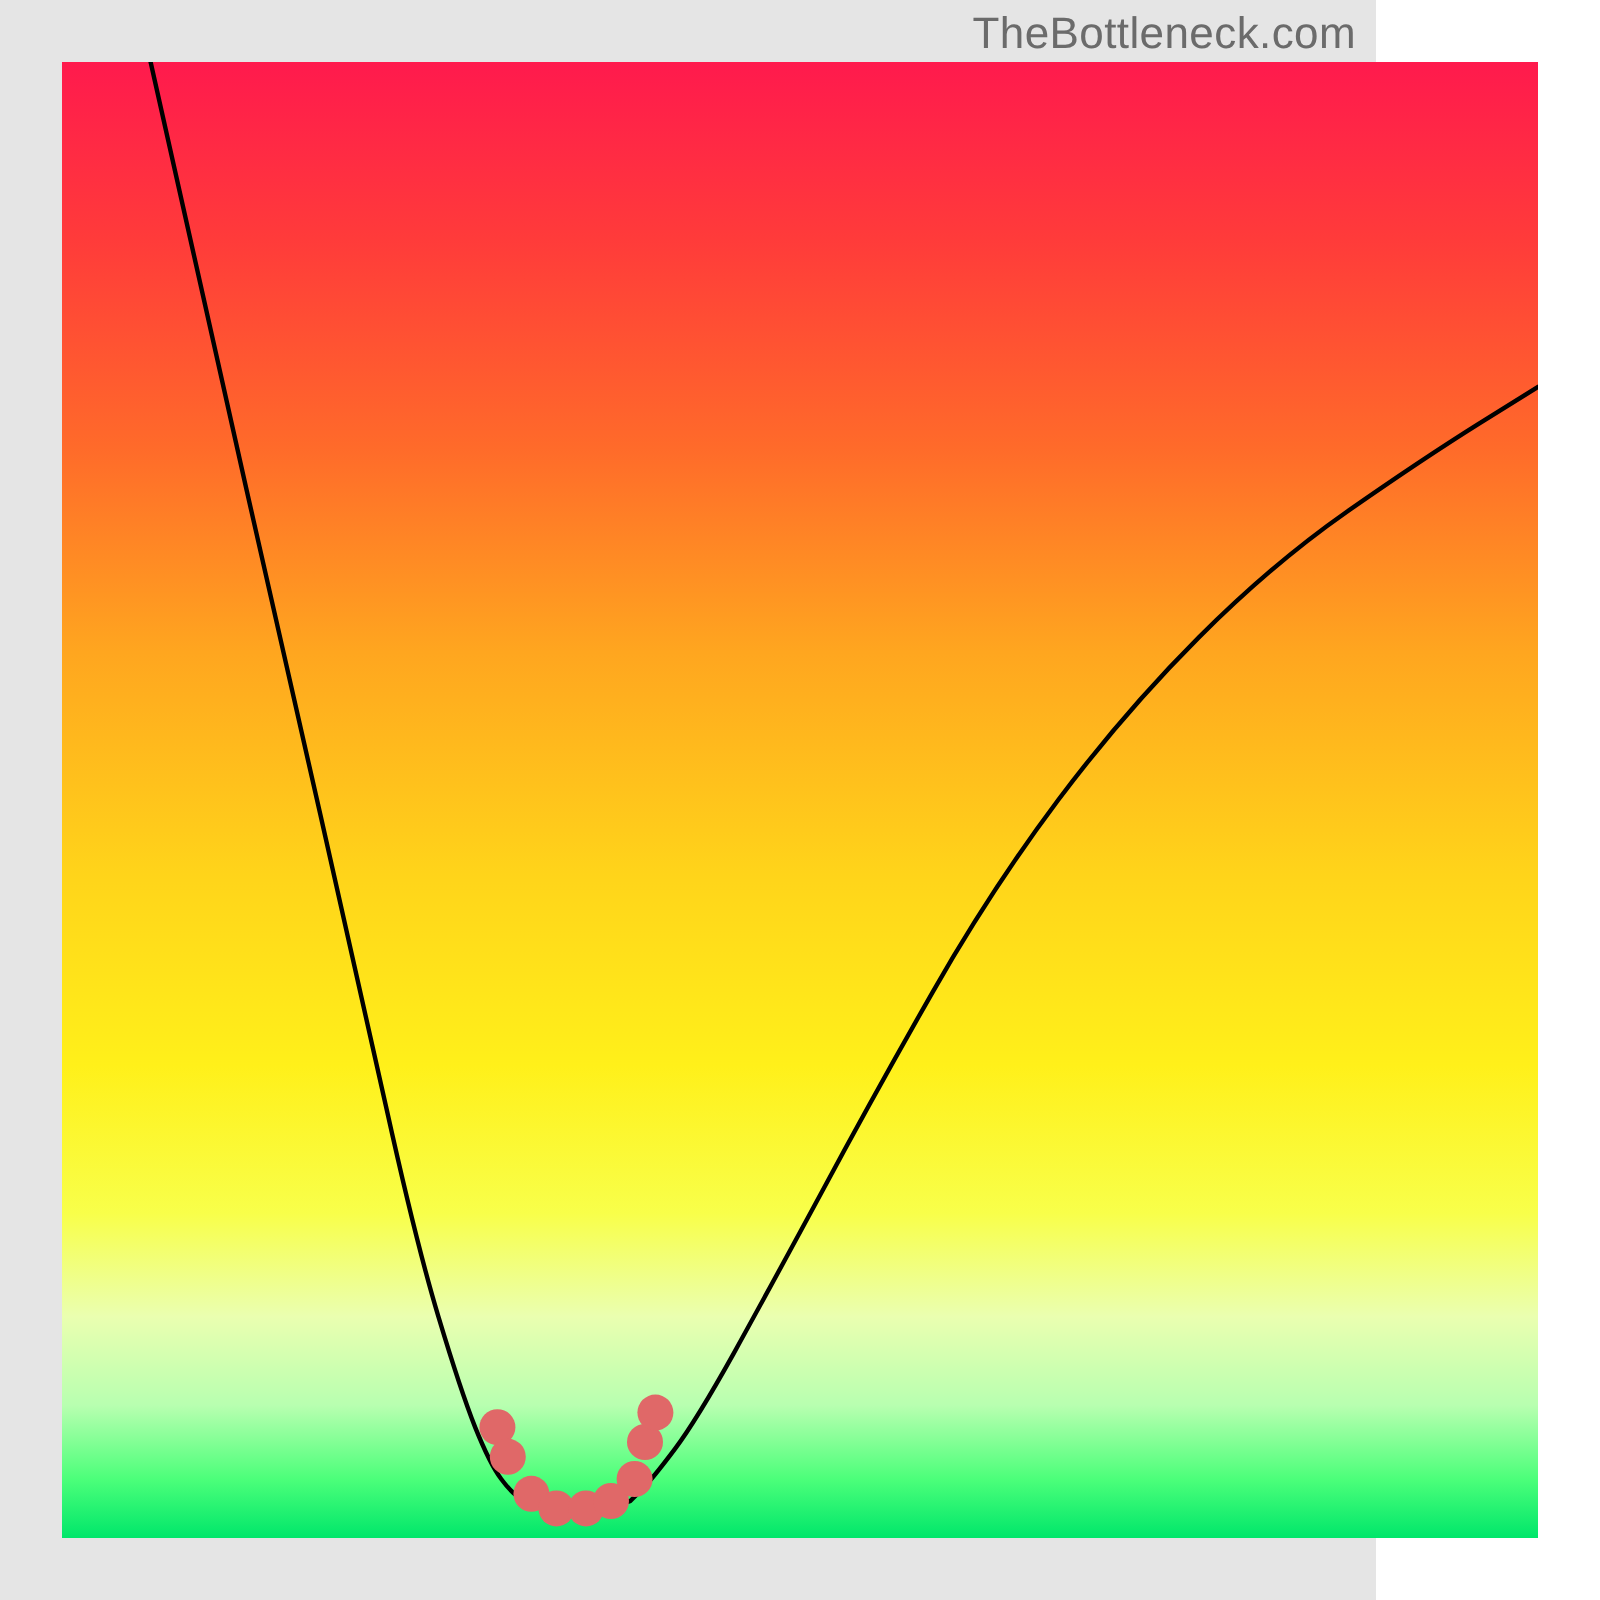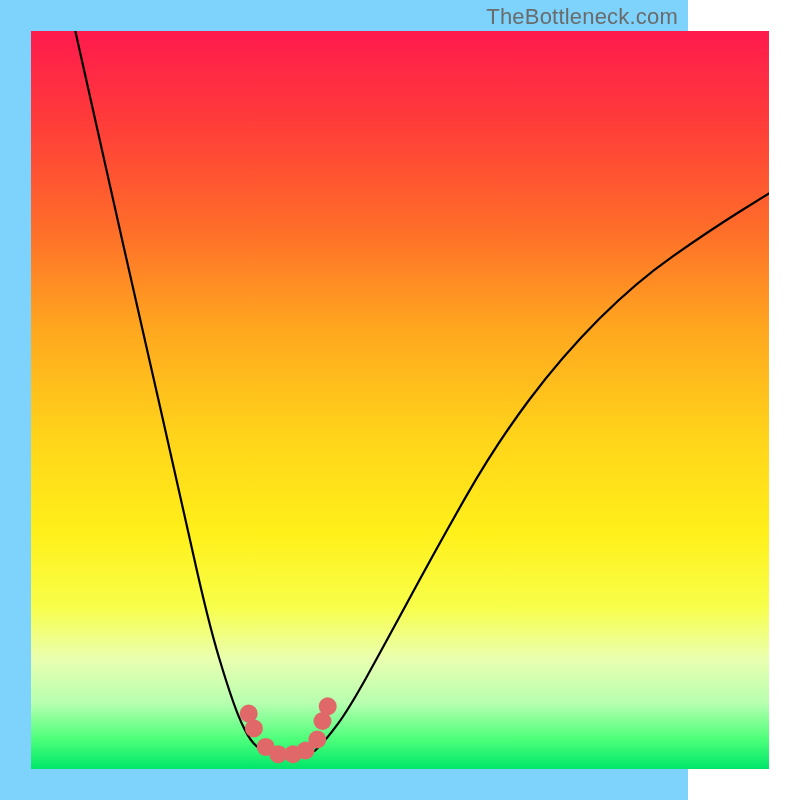--- a/index.html
+++ b/index.html
@@ -7,21 +7,21 @@
     padding: 0;
     width: 800px;
     height: 800px;
     overflow: hidden;
     font-family: Arial, Helvetica, sans-serif;
   }
   .stage {
     position: relative;
     width: 688px;
     height: 800px;
-    background: #7dd3fc;
+    background: #e5e5e5;
   }
   .plot {
     position: absolute;
     left: 31px;
     top: 31px;
     width: 738px;
     height: 738px;
     background: linear-gradient(
       to bottom,
       #ff1a4d 0%,

